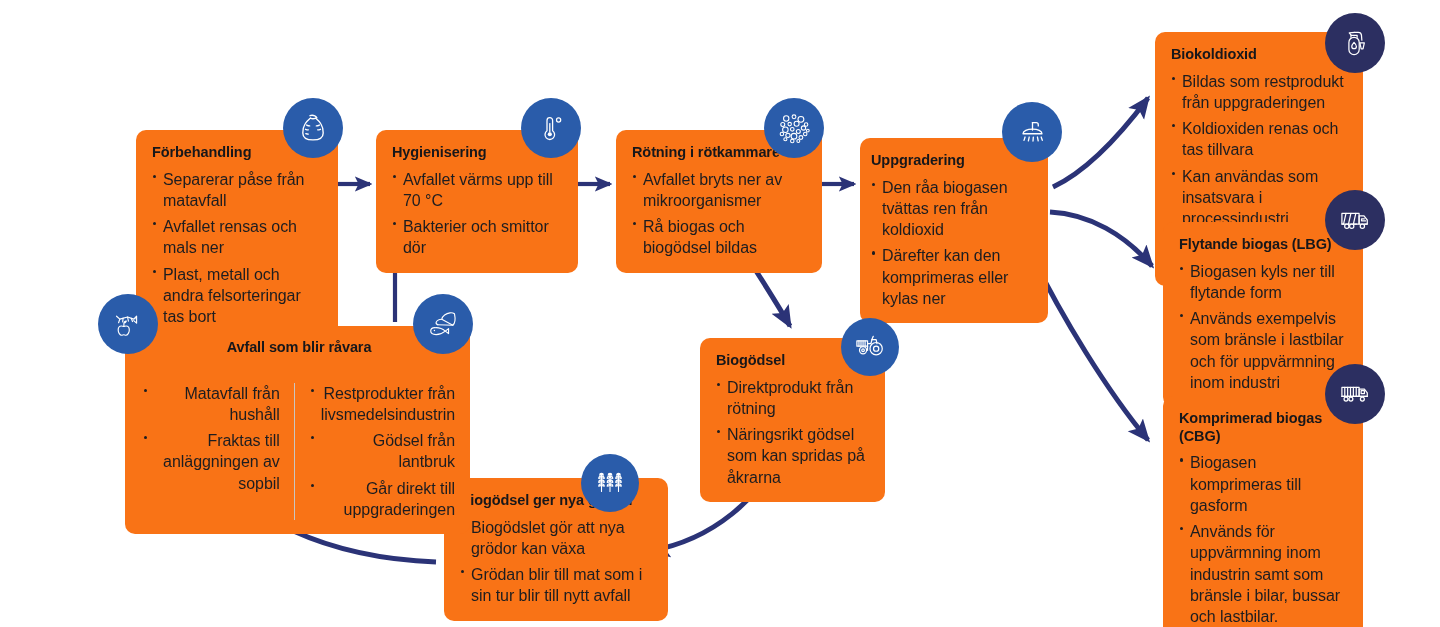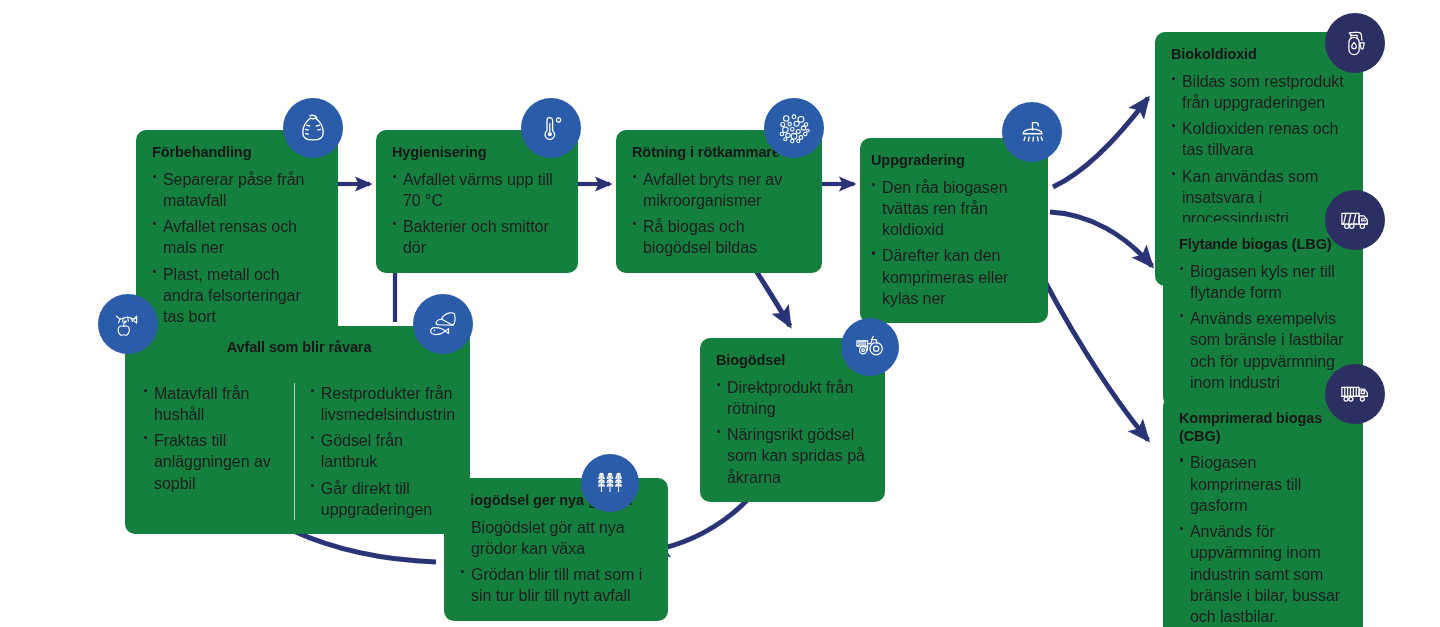--- a/index.html
+++ b/index.html
@@ -13,21 +13,21 @@
     -webkit-font-smoothing:antialiased;
   }
   #stage{position:absolute;inset:0;width:1440px;height:627px;}
 
   
   #arrows{position:absolute;left:0;top:0;width:1440px;height:627px;pointer-events:none;}
 
   
   .card{
     position:absolute;
-    background:#15803d;
+    background:#f97316;
     border-radius:10px;
     box-sizing:border-box;
     padding:14px 16px 14px 16px;
   }
   .card h3{
     margin:0 0 7px 0;
     font-size:14.5px;
     font-weight:bold;
     color:#17171a;
     line-height:1.22;
@@ -54,21 +54,21 @@
     left:1px;top:6px;
     width:3.2px;height:3.2px;
     border-radius:50%;
     background:#1d1d20;
   }
 
   
   .card.center h3{text-align:center;margin-bottom:26px;}
 
   
-  .cols{display:flex;gap:0;}
+  .cols{display:flex;gap:0;text-align:right;}
   .cols .col{box-sizing:border-box;}
   .cols .col.first{width:190px;padding-right:14px;}
   .cols .col.second{width:175px;padding-left:15px;border-left:1.4px solid #c9c5c1;}
 
   
   .badge{
     position:absolute;
     border-radius:50%;
     display:flex;
     align-items:center;

